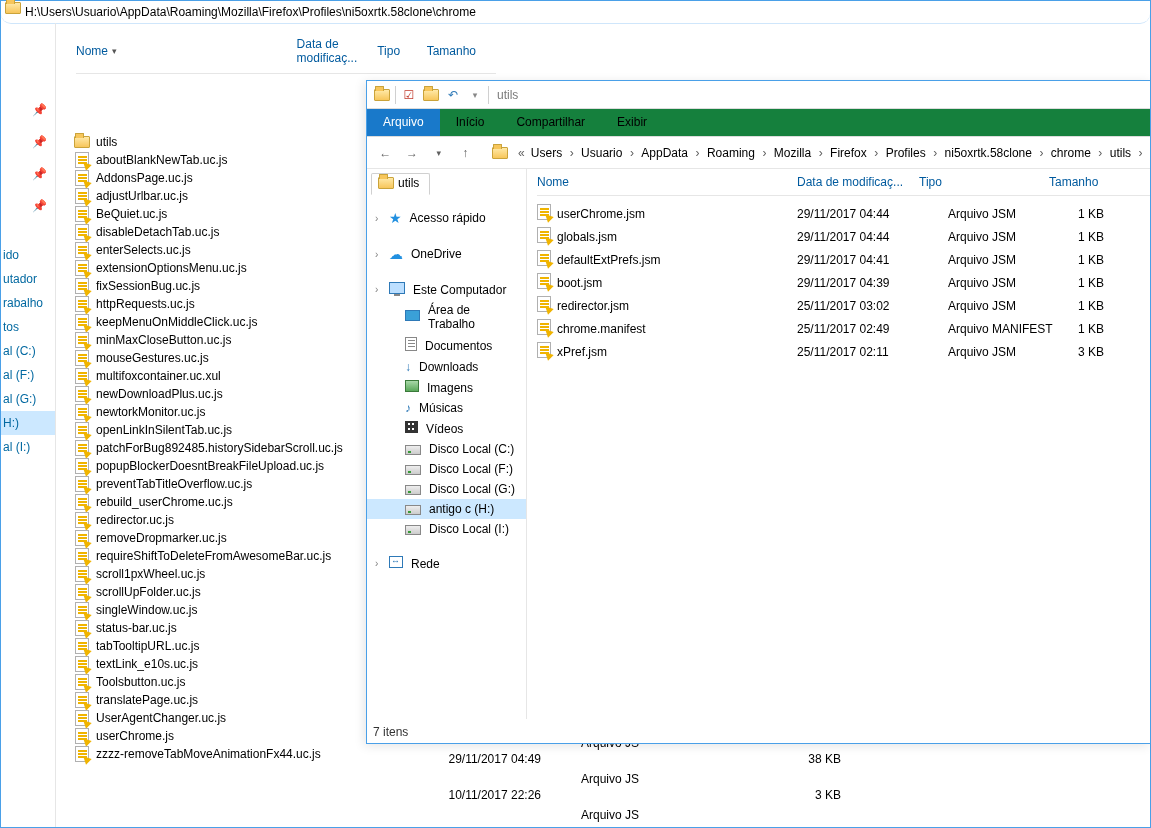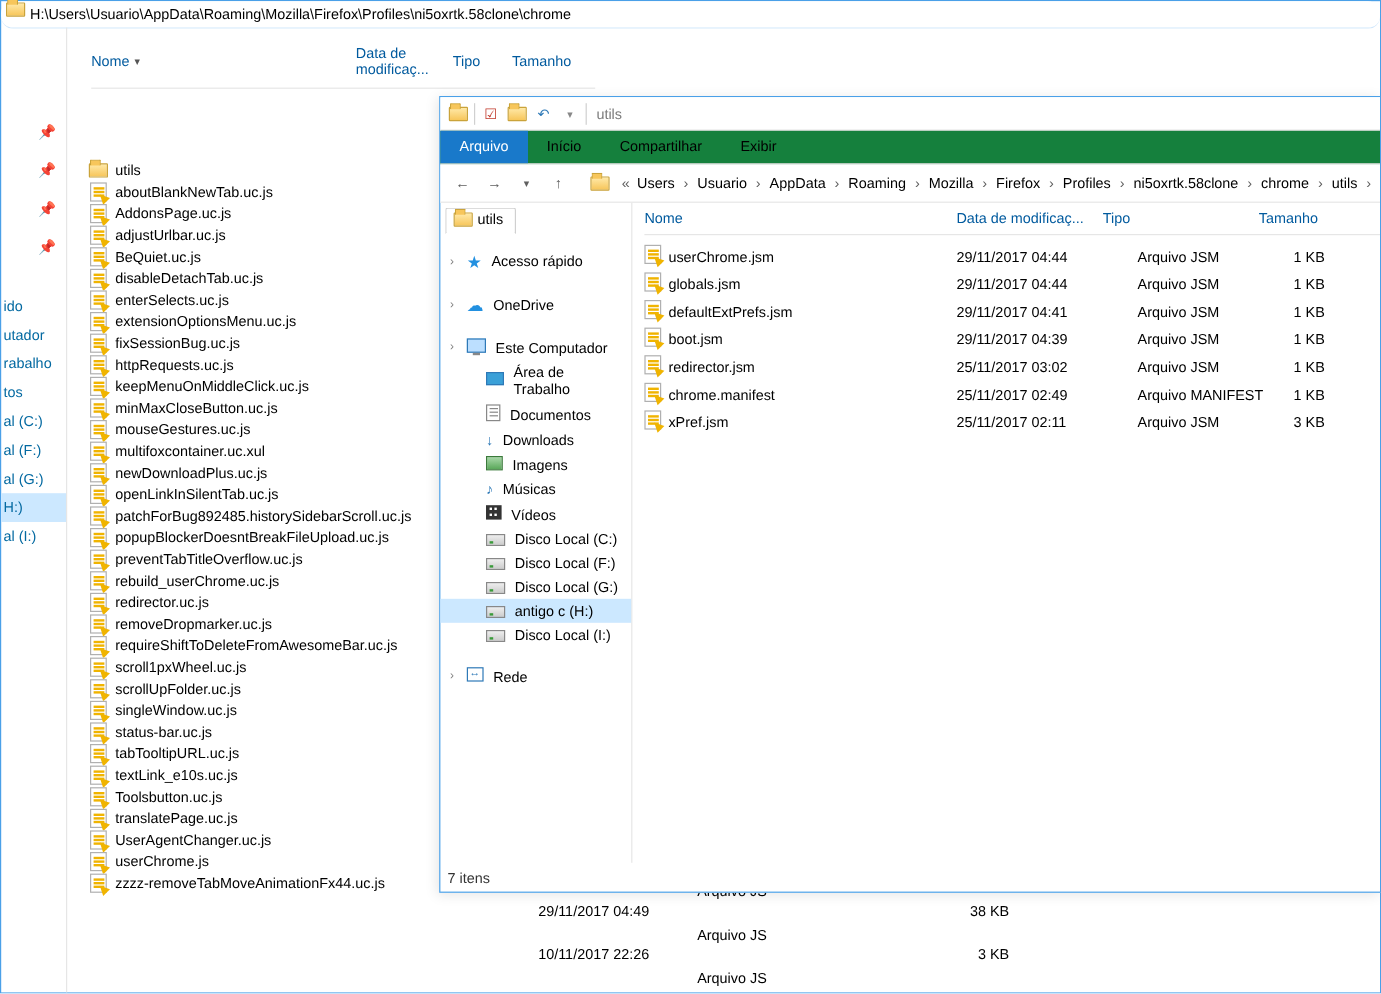--- a/index.html
+++ b/index.html
@@ -248,20 +248,28 @@
               </span>
             </span>
             <span>newDownloadPlus.uc.js</span>
           </div>
           <div class="file-row">
             <span class="icon">
               <span class="ico-jsfile">
                 <span class="pen"></span>
               </span>
             </span>
+            <span>newtorkMonitor.uc.js</span>
+          </div>
+          <div class="file-row">
+            <span class="icon">
+              <span class="ico-jsfile">
+                <span class="pen"></span>
+              </span>
+            </span>
             <span>openLinkInSilentTab.uc.js</span>
           </div>
           <div class="file-row">
             <span class="icon">
               <span class="ico-jsfile">
                 <span class="pen"></span>
               </span>
             </span>
             <span>patchForBug892485.historySidebarScroll.uc.js</span>
           </div>

